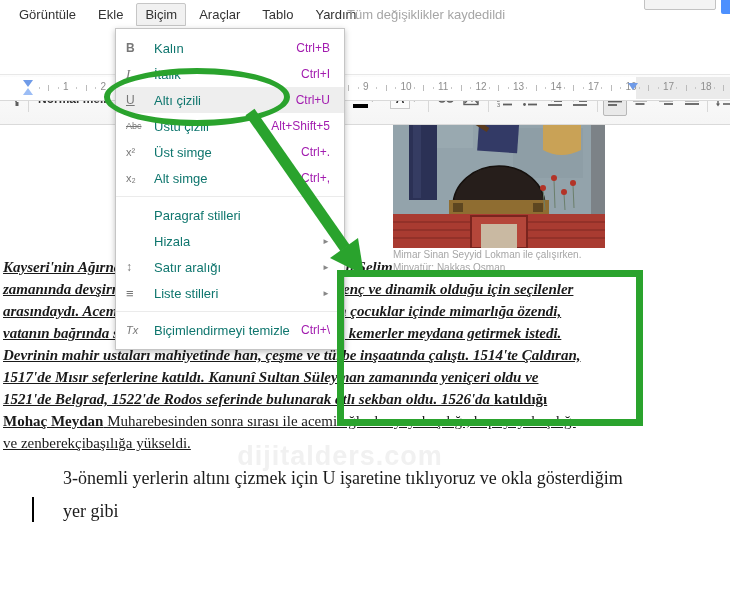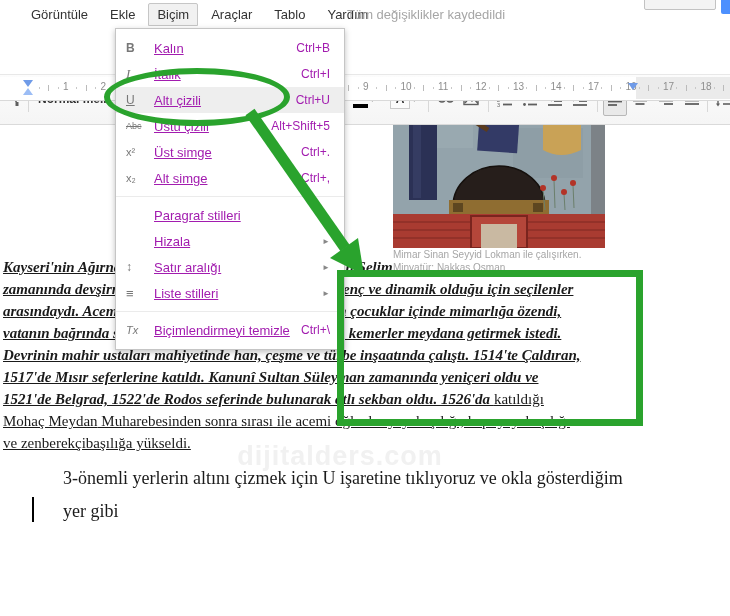--- a/index.html
+++ b/index.html
@@ -1,20 +1,20 @@
 <!DOCTYPE html>
 <html><head>
 <meta charset="utf-8">
 <style>
   html,body{margin:0;padding:0;background:#fff;}
   #screen{position:relative;width:730px;height:616px;overflow:hidden;background:#fff;
           font-family:"Liberation Sans",sans-serif;}
   
   .menubar{position:absolute;left:0;top:0;width:730px;height:28px;background:#fff;z-index:10;}
-  .mb-items{display:flex;align-items:center;height:28px;padding-left:20px;text-align:right;}
+  .mb-items{display:flex;align-items:center;height:28px;padding-left:8px;text-align:right;}
   .mb-item{font-size:13px;color:#333;padding:4px 9px;margin:0 2px;cursor:default;}
   .mb-item.active{background:#f1f1f1;border:1px solid #c6c6c6;border-radius:2px 2px 0 0;padding:3px 8px;}
   .status{position:absolute;left:347px;top:7px;font-size:13px;color:#a6a6a6;}
   .cut-gray-btn{position:absolute;left:644px;top:-8px;width:70px;height:16px;background:#f3f3f3;
                 border:1px solid #c2c2c2;border-radius:2px;}
   .cut-blue-btn{position:absolute;left:721px;top:-3px;width:20px;height:17px;background:#4d90fe;border-radius:2px;}
   
   .toolbar{position:absolute;left:0;top:28px;width:730px;height:49px;z-index:10;
            background:linear-gradient(#fcfcfc,#f5f5f5);border-top:1px solid #e8e8e8;border-bottom:1px solid #dadada;margin-top:46px;}
   .tb{position:absolute;top:12px;height:24px;display:flex;align-items:center;}
@@ -40,41 +40,41 @@
   .tri-up{width:0;height:0;border-left:5px solid transparent;border-right:5px solid transparent;
           border-bottom:7px solid #9cbdf5;position:absolute;}
   
   .doc{position:absolute;left:0;top:100px;width:730px;height:516px;background:#fff;z-index:1;}
   .mini-img{position:absolute;left:393px;top:-2px;width:212px;height:150px;}
   .cap{position:absolute;left:393px;font-size:10px;color:#a6a6a6;}
   #para1{position:absolute;left:3px;top:156px;}
   .p1line{white-space:nowrap;height:22px;line-height:22px;font-family:"Liberation Serif",serif;
           font-size:15px;color:#1a1a1a;text-decoration:underline;}
   .seg-bi{font-weight:bold;font-style:italic;}
-  .seg-b{font-weight:normal;}
+  .seg-b{font-weight:bold;}
   .p2line{position:absolute;left:63px;font-family:"Liberation Serif",serif;font-size:18px;color:#1b1b1b;white-space:nowrap;}
   .watermark{position:absolute;left:170px;top:341px;width:340px;text-align:center;font-size:27px;
              font-weight:bold;color:#f1f1f1;letter-spacing:1px;z-index:0;}
   .doc-cursor{position:absolute;left:32px;top:397px;width:2px;height:25px;background:#000;}
   
   .menu{position:absolute;left:115px;top:28px;width:230px;background:#fff;z-index:30;
         border:1px solid #c5c5c5;box-shadow:0 2px 6px rgba(0,0,0,.25);padding:6px 0;box-sizing:border-box;}
   .mrow{display:flex;align-items:center;height:26px;padding:0 14px 0 10px;}
   .mrow.hovered{background:#eee;}
   .mrow.sep-after{border-bottom:1px solid #ebebeb;padding-bottom:5px;margin-bottom:5px;height:26px;}
   .micon{width:28px;font-size:12px;color:#777;flex:none;}
   .g-bold{font-weight:bold;}
   .g-italic{font-style:italic;font-family:"Liberation Serif",serif;font-size:13px;}
   .g-underline{text-decoration:underline;}
   .g-strike{text-decoration:line-through;font-size:9px;}
   .g-script{font-size:11px;}
   .g-lines{font-size:12px;}
   .g-list{font-size:13px;}
   .g-clear{font-size:11px;font-style:italic;}
-  .mlabel{flex:1;font-size:13px;color:#a21caf;text-decoration:underline;}
+  .mlabel{flex:1;font-size:13px;color:#0f766e;}
   .mend{font-size:12px;color:#a21caf;}
   .mend.subarrow{font-size:8px;color:#888;}
   
   .g-circle{position:absolute;left:104px;top:68px;width:186px;height:58px;border:6px solid #2aa32d;
             border-radius:50%;z-index:60;box-sizing:border-box;pointer-events:none;}
   .g-box{position:absolute;left:337px;top:270px;width:306px;height:156px;border:7px solid #2aa32d;
          z-index:60;box-sizing:border-box;pointer-events:none;}
   .g-arrow{position:absolute;left:0;top:0;z-index:60;pointer-events:none;}
 </style>
 </head>

